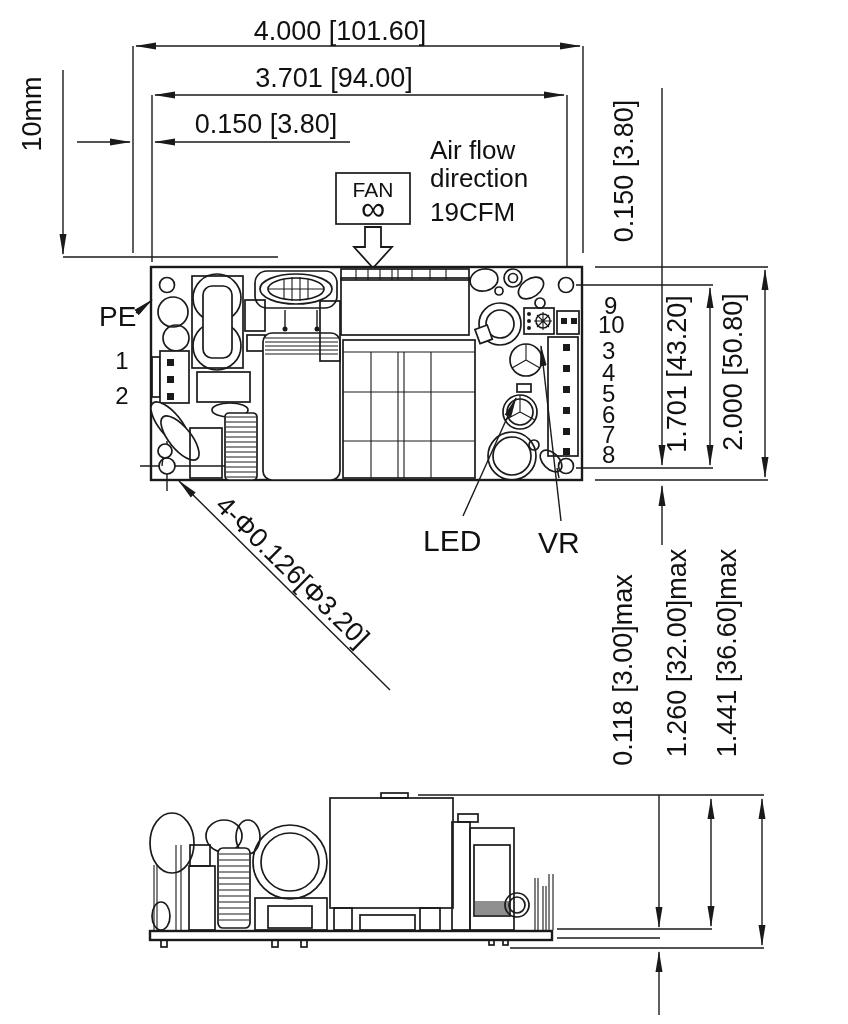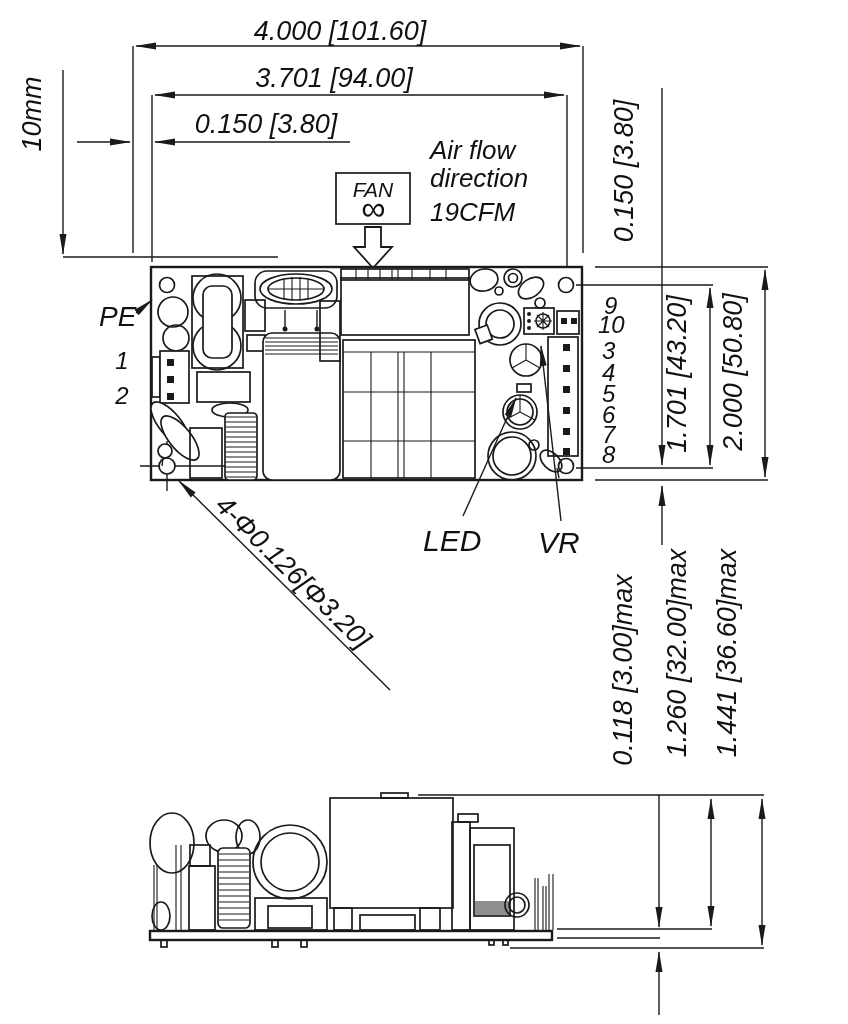--- a/index.html
+++ b/index.html
@@ -1,16 +1,16 @@
 <!DOCTYPE html>
 <html><head>
 <meta charset="utf-8">
 <style>
   html,body{margin:0;padding:0;background:#ffffff;}
-  .stage{position:relative;width:848px;height:1024px;background:#fff;overflow:hidden;font-style:italic;}
+  .stage{position:relative;width:848px;height:1024px;background:#fff;overflow:hidden;}
   svg{position:absolute;left:0;top:0;}
   svg text{font-family:"Liberation Sans","DejaVu Sans",sans-serif;fill:#111;}
   .dimtext{font-size:27px;}
   .biglbl{font-size:30px;}
   .medlbl{font-size:28px;}
   .pinlbl{font-size:24px;}
   .fantxt{font-size:21px;}
   .fansym{font-size:34px;}
   .airtxt{font-size:26px;}
   .ln{stroke:#1a1a1a;stroke-width:1.4;fill:none;}

